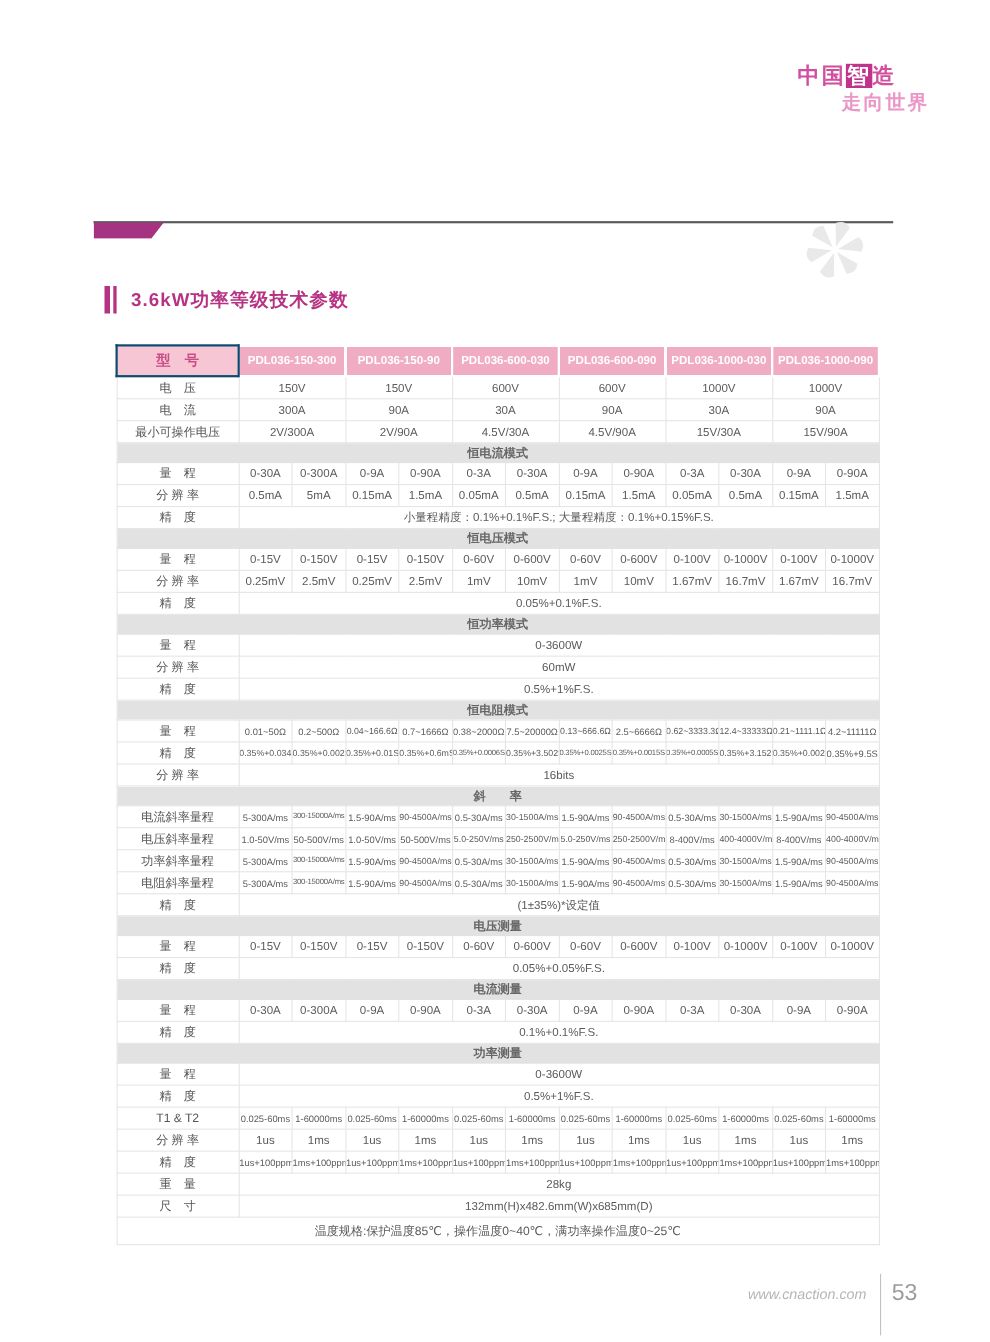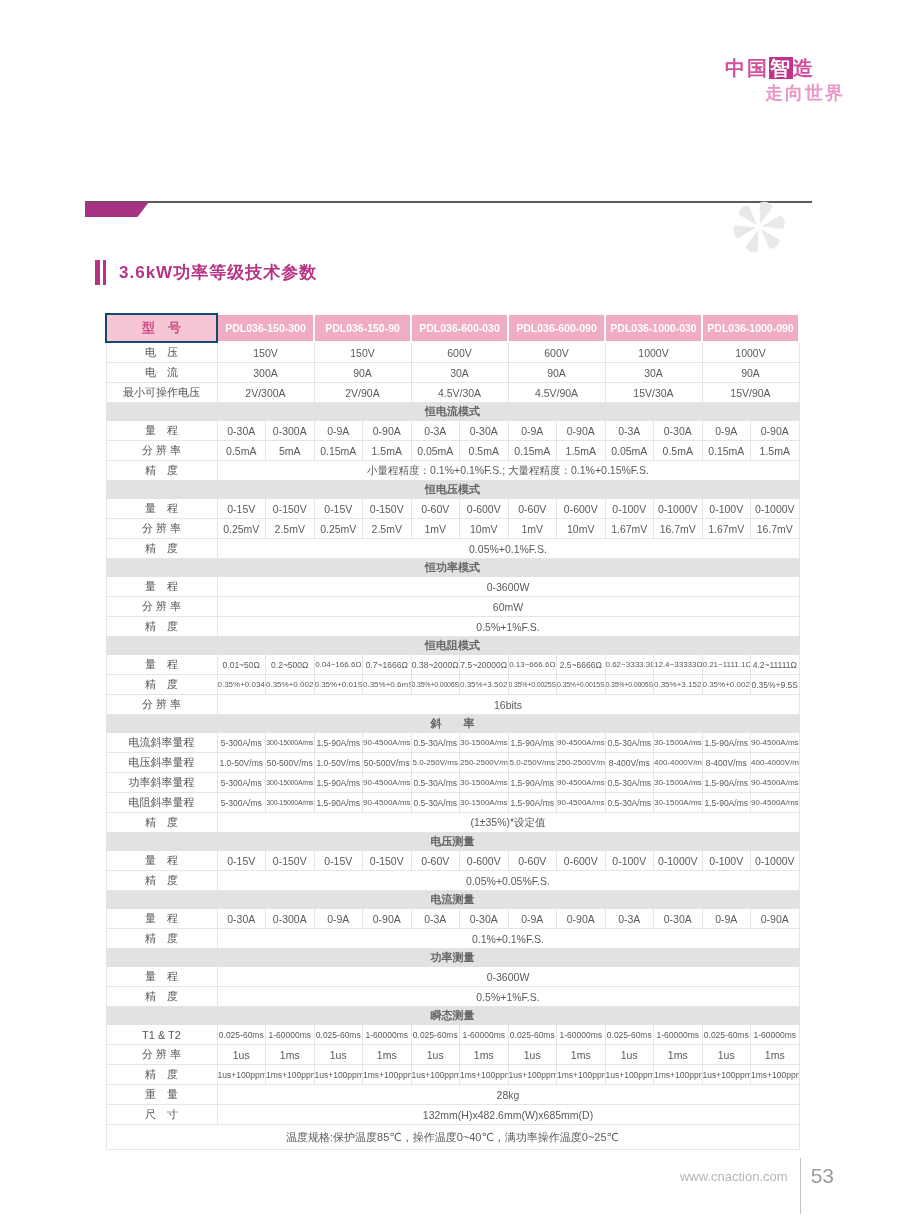--- a/index.html
+++ b/index.html
@@ -33,21 +33,21 @@
            border:1px solid #e5e5e5;overflow:hidden;white-space:nowrap;}
   td.lbl{font-size:11px;color:#555;}
   tr.section td{background:#e2e2e2;color:#666;font-weight:bold;font-size:11px;height:17px;
                 border-color:#e2e2e2;}
   tr.temp td{height:24px;font-size:11px;}
   td.s{font-size:8.5px;}
   td.xs{font-size:8px;}
   td.xxs{font-size:7px;letter-spacing:-0.2px;}
   
   .footer{position:absolute;top:1158px;right:66px;display:flex;}
-  .site{font-size:13px;color:#b5b5b5;margin-top:11px;}
+  .site{font-size:13px;color:#b5b5b5;margin-top:11px;font-style:italic;}
   .vline{width:1px;height:56px;background:#c2c2c2;margin:0 10px 0 12px;}
   .pageno{font-size:21px;color:#9b9b9b;margin-top:6px;}
 </style>
 </head>
 <body>
 
 <div class="page">
 
   <div class="slogan1"><span>中国</span><span class="hl">智</span><span>造</span></div>
   <div class="slogan2">走向世界</div>
@@ -368,23 +368,20 @@
           <td colspan="13">功率测量</td>
         </tr>
         <tr>
           <td class="lbl">量　程</td>
           <td colspan="12">0-3600W</td>
         </tr>
         <tr>
           <td class="lbl">精　度</td>
           <td colspan="12">0.5%+1%F.S.</td>
         </tr>
-        <tr class="section">
-          <td colspan="13">瞬态测量</td>
-        </tr>
         <tr>
           <td class="lbl">T1 &amp; T2</td>
           <td class="s">0.025-60ms</td>
           <td class="s">1-60000ms</td>
           <td class="s">0.025-60ms</td>
           <td class="s">1-60000ms</td>
           <td class="s">0.025-60ms</td>
           <td class="s">1-60000ms</td>
           <td class="s">0.025-60ms</td>
           <td class="s">1-60000ms</td>

